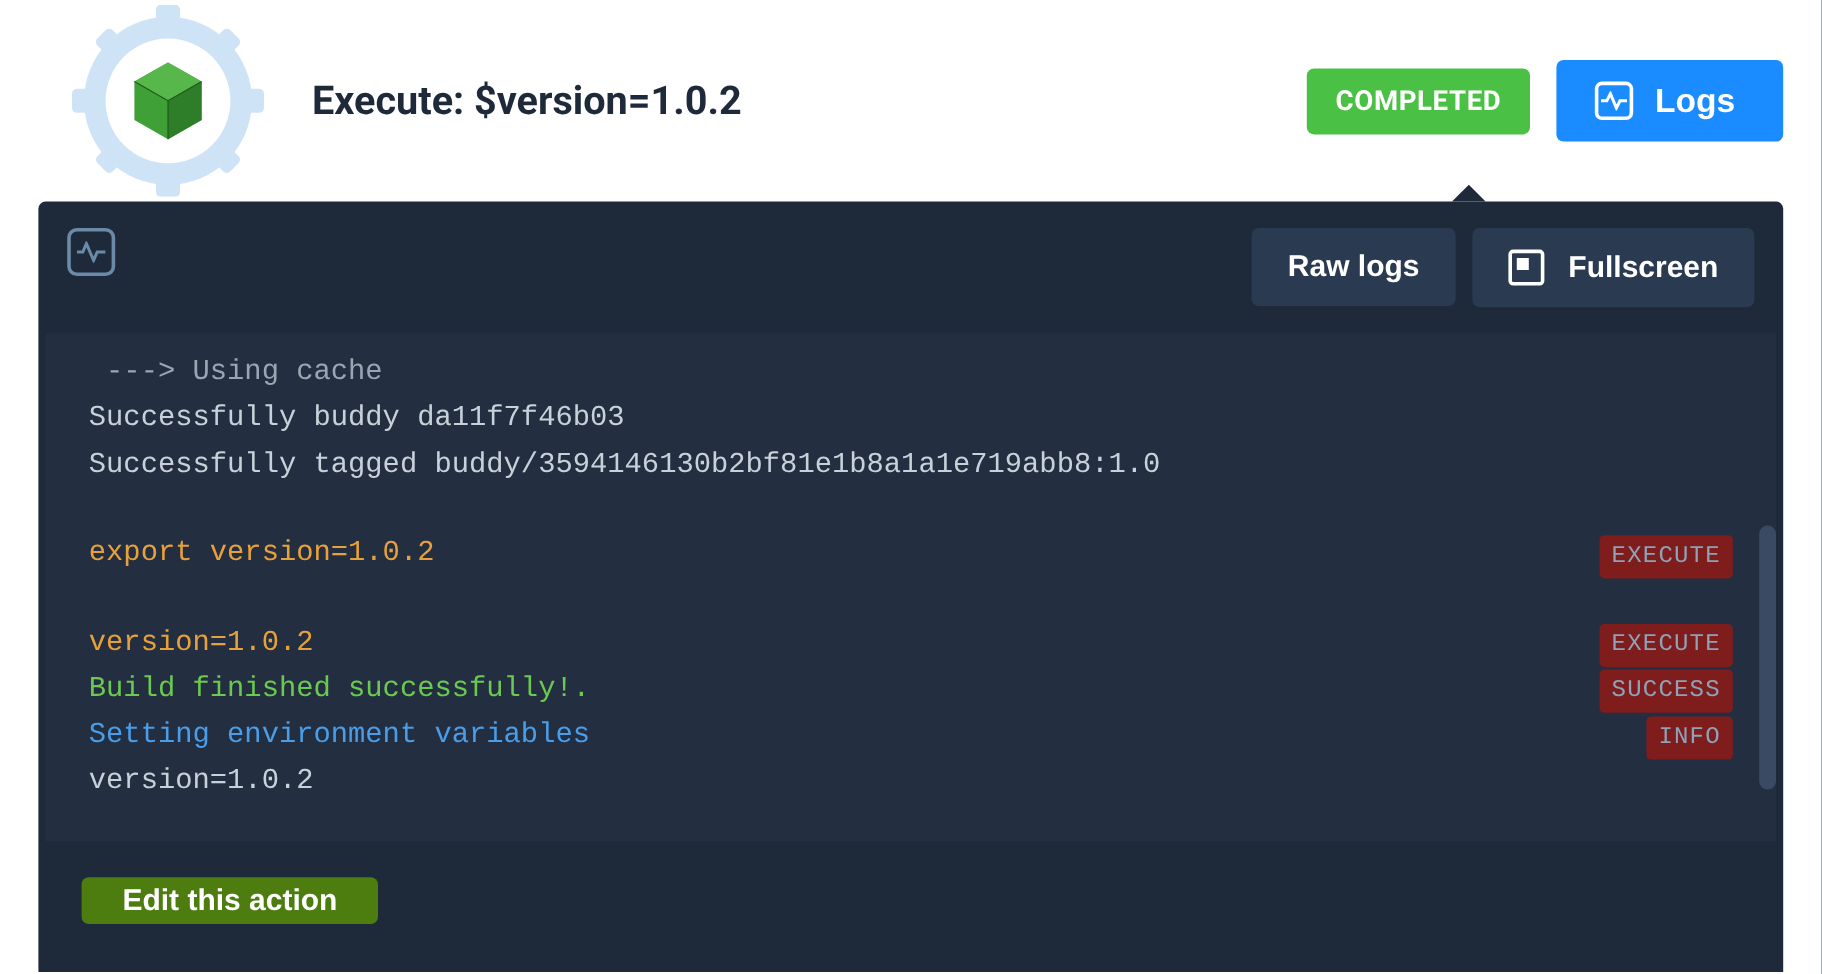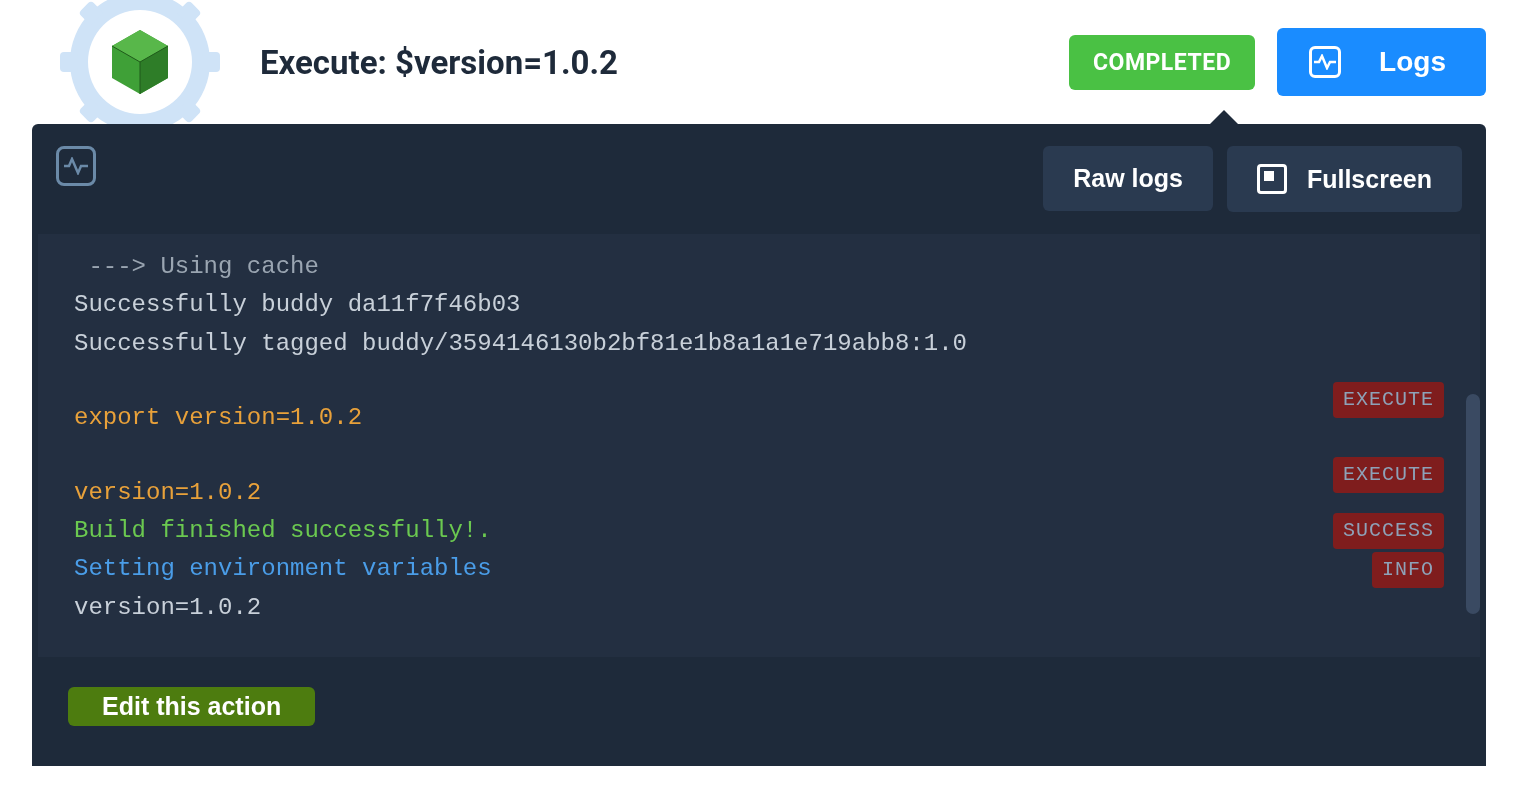--- a/index.html
+++ b/index.html
@@ -7,21 +7,21 @@
       font-family: -apple-system, BlinkMacSystemFont, "Segoe UI", Roboto, "Helvetica Neue", Arial, sans-serif;
       background: #ffffff;
       width: 1518px;
       height: 812px;
       overflow: hidden;
     }
     .header-row {
       display: flex;
       align-items: center;
       padding: 0 32px 0 60px;
-      height: 124px;
+      height: 168px;
       position: relative;
     }
     .gear-logo {
       width: 160px;
       height: 160px;
       position: relative;
       display: flex;
       align-items: center;
       justify-content: center;
       margin-right: 40px;
@@ -56,21 +56,21 @@
     }
     .logs-btn {
       background: #1a8cff;
       color: #fff;
       font-weight: 700;
       font-size: 28px;
       padding: 18px 40px 18px 32px;
       border-radius: 6px;
       display: flex;
       align-items: flex-start;
-      gap: 38px;
+      gap: 18px;
       cursor: pointer;
       border: none;
     }
     .pulse-icon {
       width: 32px;
       height: 32px;
       border: 3px solid #fff;
       border-radius: 6px;
       display: flex;
       align-items: center;
@@ -139,21 +139,21 @@
     }
     .log-body {
       background: #232f41;
       padding: 14px 36px 30px 36px;
       margin: 0 6px;
       font-family: "SFMono-Regular", Consolas, "Liberation Mono", Menlo, monospace;
       font-size: 24px;
       line-height: 1.6;
       position: relative;
     }
-    .log-line { display: flex; align-items: center; white-space: pre; }
+    .log-line { display: flex; align-items: flex-end; white-space: pre; }
     .log-text { flex: 1; }
     .c-gray { color: #9aa5b1; }
     .c-white { color: #c8d0d9; }
     .c-orange { color: #e8a13a; margin-top: 36px; }
     .c-green { color: #6bc950; }
     .c-blue { color: #4a9de8; }
     .tag {
       background: #7f1d1d;
       color: #8ea2b8;
       font-size: 20px;

